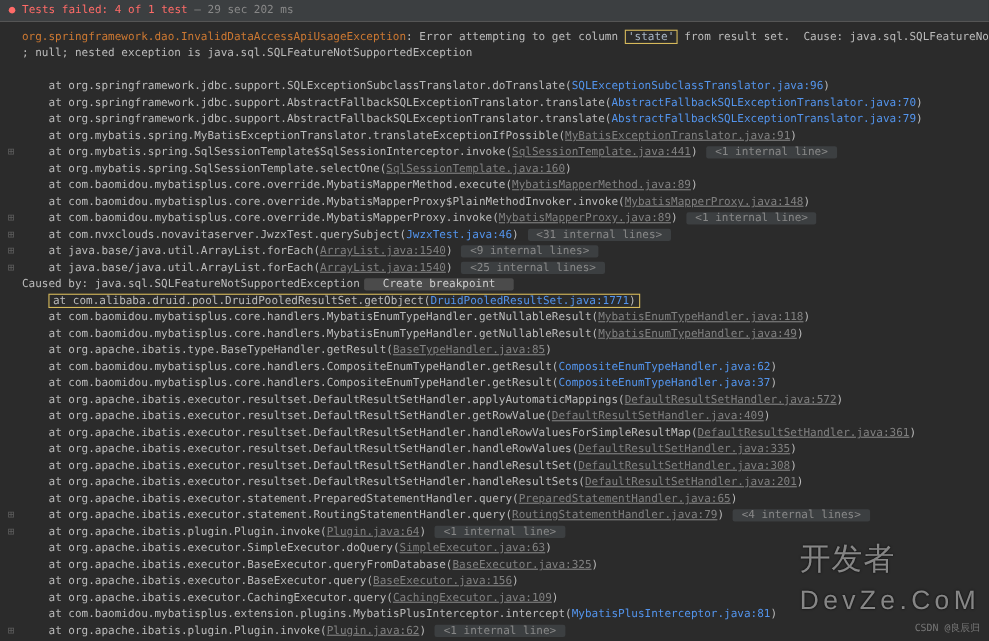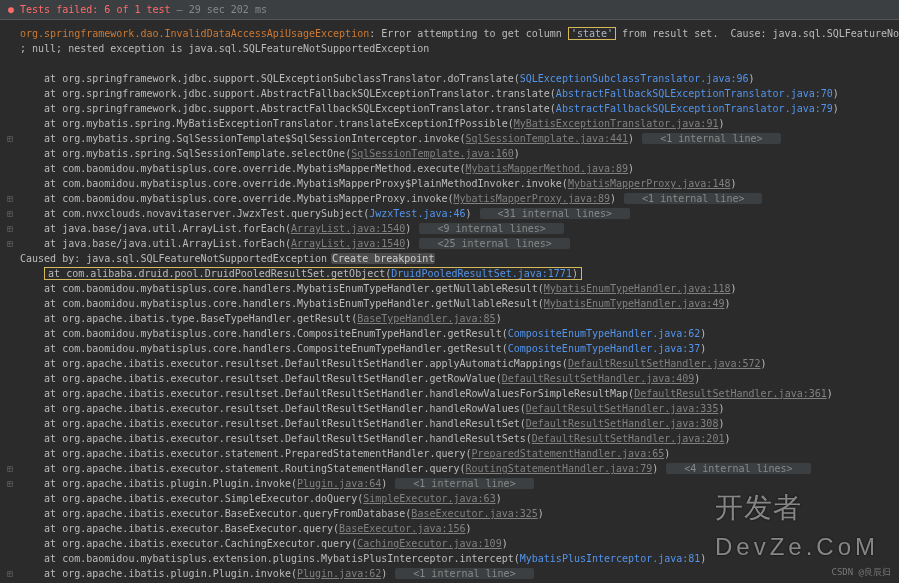--- a/index.html
+++ b/index.html
@@ -46,45 +46,45 @@
     text-align:right;
   }
   .link-grey {
     color:#808080;
     text-decoration: underline;
     cursor:pointer;
   }
   .internal {
     background:#3c3f41;
     color:#888;
-    padding: 0 18px;
+    padding: 0 8px;
     border-radius:2px;
     margin-left:2px;
   }
   .hl-yellow {
     border: 1px solid #d6b95b;
     padding: 0 2px;
   }
   .hl-yellow-box {
     border: 1px solid #d6b95b;
     padding: 0 3px;
     display:inline;
   }
   .caused { color:#bbbbbb; }
   .caused-exc { color:#bbbbbb; }
   .bp {
     background:#4b4b4b;
     color:#ccc;
-    padding: 0 1px;
+    padding: 0 17px;
     border-radius:2px;
     margin-left:4px;
   }
   .watermark {
     position:absolute;
-    right:20px;
+    right:8px;
     bottom:18px;
     font-size:28px;
     color:rgba(255,255,255,0.5);
     font-family: "SimHei", sans-serif;
     letter-spacing:1px;
     text-shadow: 0 0 2px #000;
   }
   .watermark .host { font-size:24px; letter-spacing:4px; display:block; text-align:center;}
   .watermark-sub {
     position:absolute;
@@ -96,21 +96,21 @@
   }
   .row { white-space: pre; }
 </style>
 </head>
 <body>
 
 <div class="header">
   <span class="fail-icon">●</span>
   <span class="header-text">
     <span>Tests failed:</span>
-    <span>6 of 1 test</span>
+    <span>4 of 1 test</span>
     <span class="muted">– 29 sec 202 ms</span>
   </span>
 </div>
 
 <div class="trace" id="trace"><div class="row"><span class="gutter"> </span><span class="exc">org.springframework.dao.InvalidDataAccessApiUsageException</span><span class="msg">: Error attempting to get column </span><span class="hl-yellow">'state'</span><span class="msg"> from result set.  Cause: java.sql.SQLFeatureNotSupportedException</span></div><div class="row"><span class="gutter"> </span><span class="msg">; null; nested exception is java.sql.SQLFeatureNotSupportedException</span></div><div class="row"><span class="gutter"> </span> </div><div class="row at-line"><span class="gutter"> </span>    <span class="at-kw">at org.springframework.jdbc.support.SQLExceptionSubclassTranslator.doTranslate</span>(<span class="link">SQLExceptionSubclassTranslator.java:96</span>)</div><div class="row at-line"><span class="gutter"> </span>    <span class="at-kw">at org.springframework.jdbc.support.AbstractFallbackSQLExceptionTranslator.translate</span>(<span class="link">AbstractFallbackSQLExceptionTranslator.java:70</span>)</div><div class="row at-line"><span class="gutter"> </span>    <span class="at-kw">at org.springframework.jdbc.support.AbstractFallbackSQLExceptionTranslator.translate</span>(<span class="link">AbstractFallbackSQLExceptionTranslator.java:79</span>)</div><div class="row at-line"><span class="gutter"> </span>    <span class="at-kw">at org.mybatis.spring.MyBatisExceptionTranslator.translateExceptionIfPossible</span>(<span class="link-grey">MyBatisExceptionTranslator.java:91</span>)</div><div class="row at-line"><span class="gutter">⊞</span>    <span class="at-kw">at org.mybatis.spring.SqlSessionTemplate$SqlSessionInterceptor.invoke</span>(<span class="link-grey">SqlSessionTemplate.java:441</span>) <span class="internal">&lt;1 internal line&gt;</span></div><div class="row at-line"><span class="gutter"> </span>    <span class="at-kw">at org.mybatis.spring.SqlSessionTemplate.selectOne</span>(<span class="link-grey">SqlSessionTemplate.java:160</span>)</div><div class="row at-line"><span class="gutter"> </span>    <span class="at-kw">at com.baomidou.mybatisplus.core.override.MybatisMapperMethod.execute</span>(<span class="link-grey">MybatisMapperMethod.java:89</span>)</div><div class="row at-line"><span class="gutter"> </span>    <span class="at-kw">at com.baomidou.mybatisplus.core.override.MybatisMapperProxy$PlainMethodInvoker.invoke</span>(<span class="link-grey">MybatisMapperProxy.java:148</span>)</div><div class="row at-line"><span class="gutter">⊞</span>    <span class="at-kw">at com.baomidou.mybatisplus.core.override.MybatisMapperProxy.invoke</span>(<span class="link-grey">MybatisMapperProxy.java:89</span>) <span class="internal">&lt;1 internal line&gt;</span></div><div class="row at-line"><span class="gutter">⊞</span>    <span class="at-kw">at com.nvxclouds.novavitaserver.JwzxTest.querySubject</span>(<span class="link">JwzxTest.java:46</span>) <span class="internal">&lt;31 internal lines&gt;</span></div><div class="row at-line"><span class="gutter">⊞</span>    <span class="at-kw">at java.base/java.util.ArrayList.forEach</span>(<span class="link-grey">ArrayList.java:1540</span>) <span class="internal">&lt;9 internal lines&gt;</span></div><div class="row at-line"><span class="gutter">⊞</span>    <span class="at-kw">at java.base/java.util.ArrayList.forEach</span>(<span class="link-grey">ArrayList.java:1540</span>) <span class="internal">&lt;25 internal lines&gt;</span></div><div class="row"><span class="gutter"> </span><span class="caused">Caused by: </span><span class="caused-exc">java.sql.SQLFeatureNotSupportedException</span><span class="bp">Create breakpoint</span></div><div class="row at-line"><span class="gutter"> </span>    <span class="hl-yellow-box"><span class="at-kw">at com.alibaba.druid.pool.DruidPooledResultSet.getObject</span>(<span class="link">DruidPooledResultSet.java:1771</span>)</span></div><div class="row at-line"><span class="gutter"> </span>    <span class="at-kw">at com.baomidou.mybatisplus.core.handlers.MybatisEnumTypeHandler.getNullableResult</span>(<span class="link-grey">MybatisEnumTypeHandler.java:118</span>)</div><div class="row at-line"><span class="gutter"> </span>    <span class="at-kw">at com.baomidou.mybatisplus.core.handlers.MybatisEnumTypeHandler.getNullableResult</span>(<span class="link-grey">MybatisEnumTypeHandler.java:49</span>)</div><div class="row at-line"><span class="gutter"> </span>    <span class="at-kw">at org.apache.ibatis.type.BaseTypeHandler.getResult</span>(<span class="link-grey">BaseTypeHandler.java:85</span>)</div><div class="row at-line"><span class="gutter"> </span>    <span class="at-kw">at com.baomidou.mybatisplus.core.handlers.CompositeEnumTypeHandler.getResult</span>(<span class="link">CompositeEnumTypeHandler.java:62</span>)</div><div class="row at-line"><span class="gutter"> </span>    <span class="at-kw">at com.baomidou.mybatisplus.core.handlers.CompositeEnumTypeHandler.getResult</span>(<span class="link">CompositeEnumTypeHandler.java:37</span>)</div><div class="row at-line"><span class="gutter"> </span>    <span class="at-kw">at org.apache.ibatis.executor.resultset.DefaultResultSetHandler.applyAutomaticMappings</span>(<span class="link-grey">DefaultResultSetHandler.java:572</span>)</div><div class="row at-line"><span class="gutter"> </span>    <span class="at-kw">at org.apache.ibatis.executor.resultset.DefaultResultSetHandler.getRowValue</span>(<span class="link-grey">DefaultResultSetHandler.java:409</span>)</div><div class="row at-line"><span class="gutter"> </span>    <span class="at-kw">at org.apache.ibatis.executor.resultset.DefaultResultSetHandler.handleRowValuesForSimpleResultMap</span>(<span class="link-grey">DefaultResultSetHandler.java:361</span>)</div><div class="row at-line"><span class="gutter"> </span>    <span class="at-kw">at org.apache.ibatis.executor.resultset.DefaultResultSetHandler.handleRowValues</span>(<span class="link-grey">DefaultResultSetHandler.java:335</span>)</div><div class="row at-line"><span class="gutter"> </span>    <span class="at-kw">at org.apache.ibatis.executor.resultset.DefaultResultSetHandler.handleResultSet</span>(<span class="link-grey">DefaultResultSetHandler.java:308</span>)</div><div class="row at-line"><span class="gutter"> </span>    <span class="at-kw">at org.apache.ibatis.executor.resultset.DefaultResultSetHandler.handleResultSets</span>(<span class="link-grey">DefaultResultSetHandler.java:201</span>)</div><div class="row at-line"><span class="gutter"> </span>    <span class="at-kw">at org.apache.ibatis.executor.statement.PreparedStatementHandler.query</span>(<span class="link-grey">PreparedStatementHandler.java:65</span>)</div><div class="row at-line"><span class="gutter">⊞</span>    <span class="at-kw">at org.apache.ibatis.executor.statement.RoutingStatementHandler.query</span>(<span class="link-grey">RoutingStatementHandler.java:79</span>) <span class="internal">&lt;4 internal lines&gt;</span></div><div class="row at-line"><span class="gutter">⊞</span>    <span class="at-kw">at org.apache.ibatis.plugin.Plugin.invoke</span>(<span class="link-grey">Plugin.java:64</span>) <span class="internal">&lt;1 internal line&gt;</span></div><div class="row at-line"><span class="gutter"> </span>    <span class="at-kw">at org.apache.ibatis.executor.SimpleExecutor.doQuery</span>(<span class="link-grey">SimpleExecutor.java:63</span>)</div><div class="row at-line"><span class="gutter"> </span>    <span class="at-kw">at org.apache.ibatis.executor.BaseExecutor.queryFromDatabase</span>(<span class="link-grey">BaseExecutor.java:325</span>)</div><div class="row at-line"><span class="gutter"> </span>    <span class="at-kw">at org.apache.ibatis.executor.BaseExecutor.query</span>(<span class="link-grey">BaseExecutor.java:156</span>)</div><div class="row at-line"><span class="gutter"> </span>    <span class="at-kw">at org.apache.ibatis.executor.CachingExecutor.query</span>(<span class="link-grey">CachingExecutor.java:109</span>)</div><div class="row at-line"><span class="gutter"> </span>    <span class="at-kw">at com.baomidou.mybatisplus.extension.plugins.MybatisPlusInterceptor.intercept</span>(<span class="link">MybatisPlusInterceptor.java:81</span>)</div><div class="row at-line"><span class="gutter">⊞</span>    <span class="at-kw">at org.apache.ibatis.plugin.Plugin.invoke</span>(<span class="link-grey">Plugin.java:62</span>) <span class="internal">&lt;1 internal line&gt;</span></div><div class="row at-line"><span class="gutter"> </span>    ()</div></div>
 
 <div class="watermark">
   <span>开发者</span>
   <span class="host">DevZe.CoM</span>
 </div>

